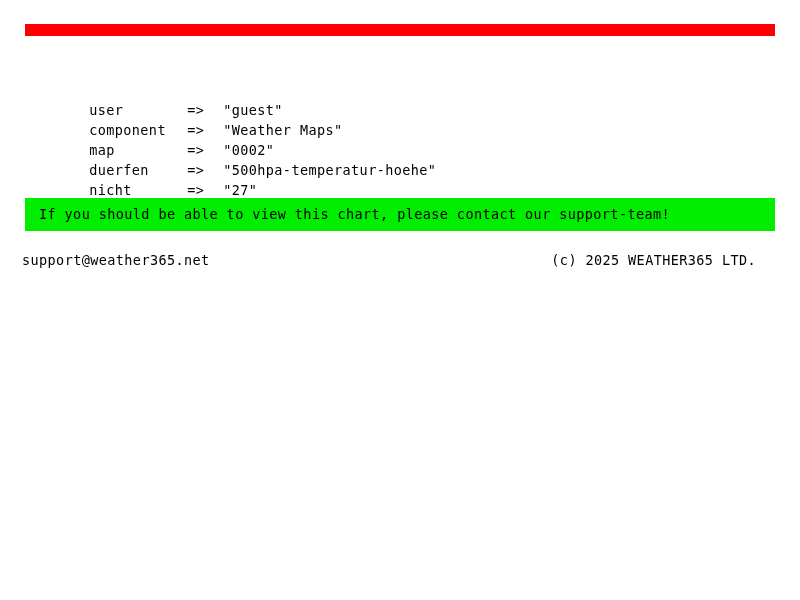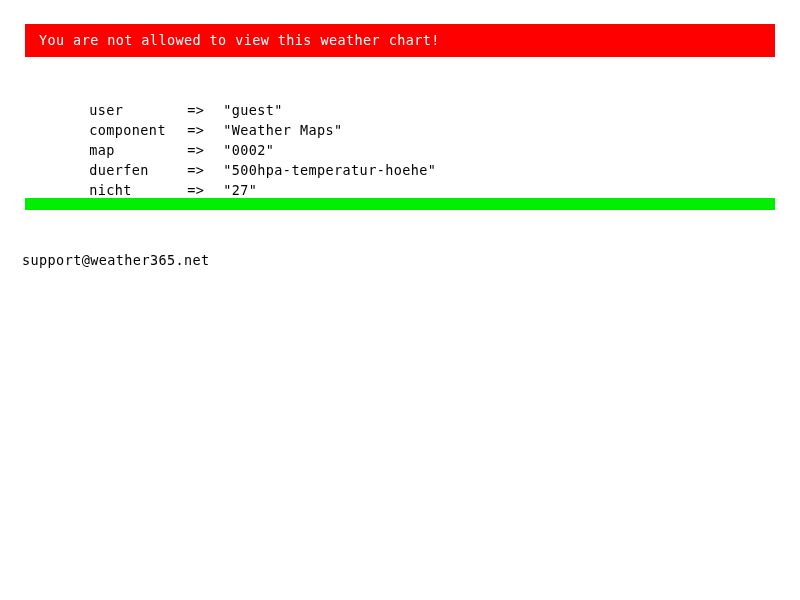--- a/index.html
+++ b/index.html
@@ -85,21 +85,20 @@
   .footer-right {
     text-align: right;
   }
 </style>
 </head>
 <body>
 
 <div class="page">
 
   <div class="banner banner-error">
-    <span class="banner-line">You are not allowed to view this weather chart!</span>
   </div>
 
   <div class="params">
     <div class="param-row">
       <span class="param-key">user</span><span class="param-arrow">=&gt;</span><span class="param-val">"guest"</span>
     </div>
     <div class="param-row">
       <span class="param-key">component</span><span class="param-arrow">=&gt;</span><span class="param-val">"Weather Maps"</span>
     </div>
     <div class="param-row">
@@ -107,19 +106,21 @@
     </div>
     <div class="param-row">
       <span class="param-key">duerfen</span><span class="param-arrow">=&gt;</span><span class="param-val">"500hpa-temperatur-hoehe"</span>
     </div>
     <div class="param-row">
       <span class="param-key">nicht</span><span class="param-arrow">=&gt;</span><span class="param-val">"27"</span>
     </div>
   </div>
 
   <div class="banner banner-info">
+    <span class="banner-line">If you should be able to view this chart, please contact our support-team!</span>
   </div>
 
   <div class="footer">
     <span>support@weather365.net</span>
+    <span class="footer-right">(c) 2025 WEATHER365 LTD.</span>
   </div>
 
 </div>
 
 </body></html>

